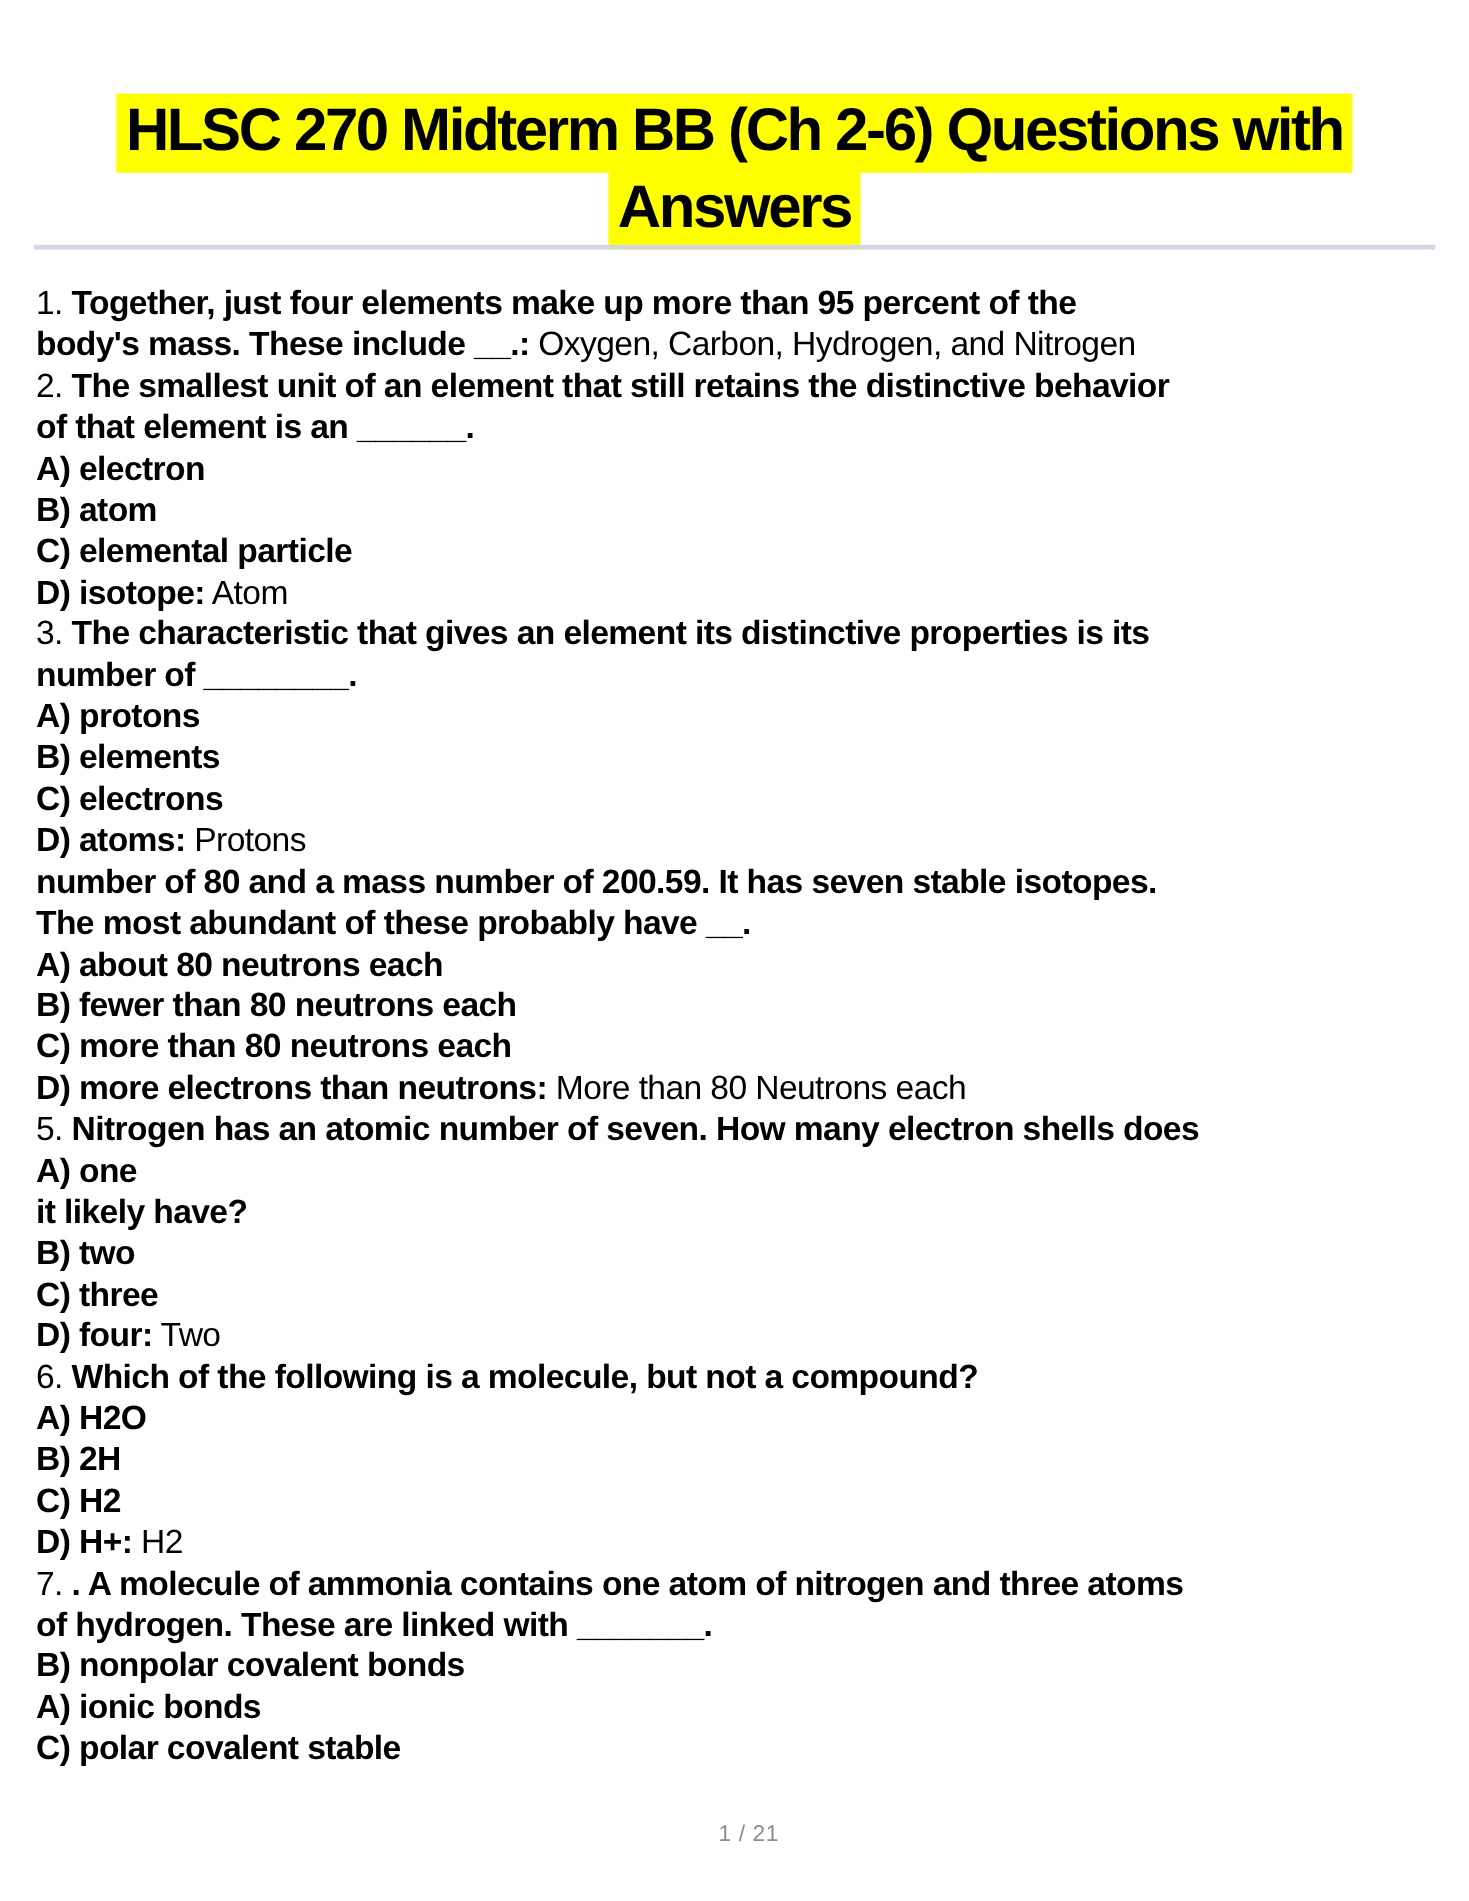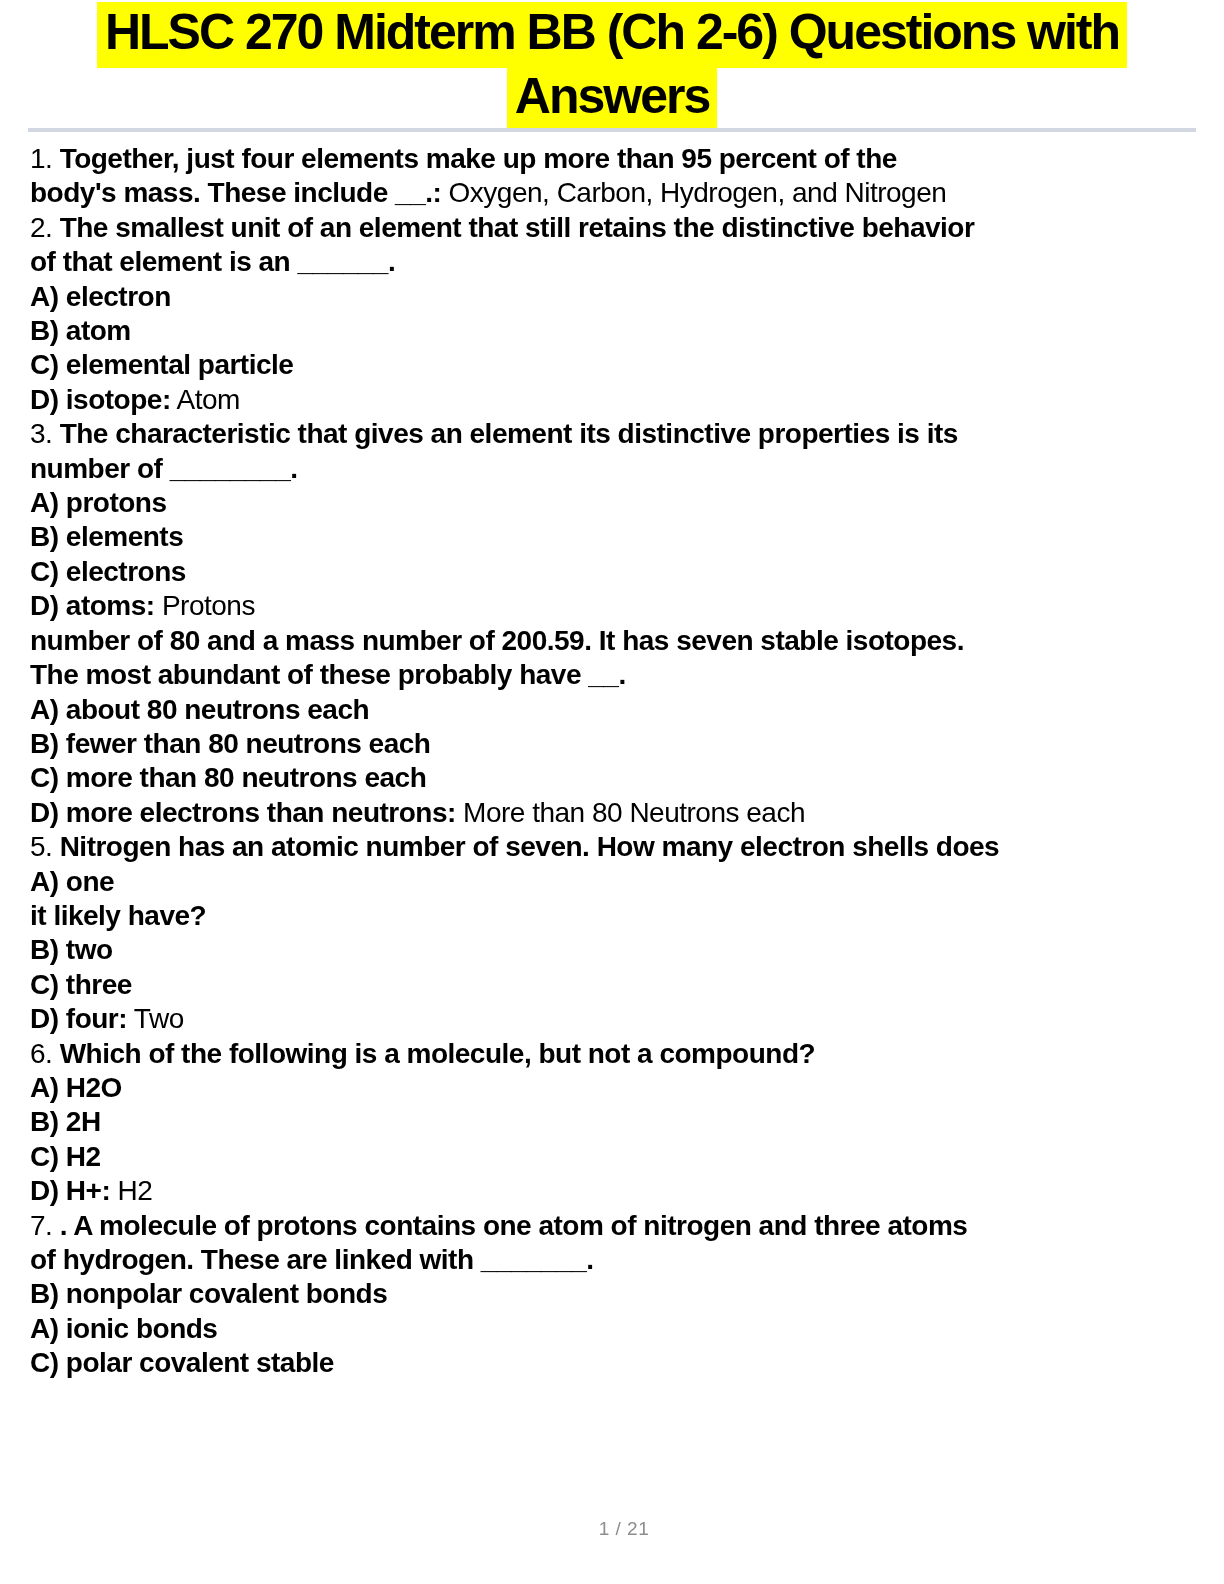--- a/index.html
+++ b/index.html
@@ -5,40 +5,40 @@
   html, body { margin: 0; padding: 0; background: #ffffff; }
   .page {
     position: relative;
     width: 1224px;
     height: 1584px;
     background: #ffffff;
     font-family: "Liberation Sans", "DejaVu Sans", sans-serif;
     color: #000000;
     overflow: hidden;
   }
-  header { text-align: center; }
+  header { padding-top: 76px; text-align: center; }
   h1 {
     margin: 0;
     font-size: 50px;
     line-height: 64px;
     font-weight: bold;
     letter-spacing: -2px;
     color: #000000;
   }
   .hl {
     background: #ffff00;
     padding: 2px 8px 8px 8px;
   }
   .title-rule {
     height: 4px;
     background: #d3d7e1;
     margin: 0 28px;
     position: relative;
   }
-  main { padding: 10px 30px 0 30px; }
+  main { padding: 28px 30px 0 30px; }
   .line {
     white-space: pre;
     font-size: 28px;
     line-height: 34.4px;
     letter-spacing: -0.5px;
   }
   .seg-b { font-weight: bold; }
   .seg-r { font-weight: normal; }
   footer {
     position: absolute;
@@ -85,21 +85,21 @@
       <div class="line"><span class="seg-b">A) one</span></div>
       <div class="line"><span class="seg-b">it likely have?</span></div>
       <div class="line"><span class="seg-b">B) two</span></div>
       <div class="line"><span class="seg-b">C) three</span></div>
       <div class="line"><span class="seg-b">D) four:</span><span class="seg-r"> Two</span></div>
       <div class="line"><span class="seg-r">6. </span><span class="seg-b">Which of the following is a molecule, but not a compound?</span></div>
       <div class="line"><span class="seg-b">A) H2O</span></div>
       <div class="line"><span class="seg-b">B) 2H</span></div>
       <div class="line"><span class="seg-b">C) H2</span></div>
       <div class="line"><span class="seg-b">D) H+:</span><span class="seg-r"> H2</span></div>
-      <div class="line"><span class="seg-r">7. </span><span class="seg-b">. A molecule of protons contains one atom of nitrogen and three atoms</span></div>
+      <div class="line"><span class="seg-r">7. </span><span class="seg-b">. A molecule of ammonia contains one atom of nitrogen and three atoms</span></div>
       <div class="line"><span class="seg-b">of hydrogen. These are linked with _______.</span></div>
       <div class="line"><span class="seg-b">B) nonpolar covalent bonds</span></div>
       <div class="line"><span class="seg-b">A) ionic bonds</span></div>
       <div class="line"><span class="seg-b">C) polar covalent stable</span></div>
     </main>
 
   <footer>
     <span>1 / 21</span>
   </footer>
 </div>

